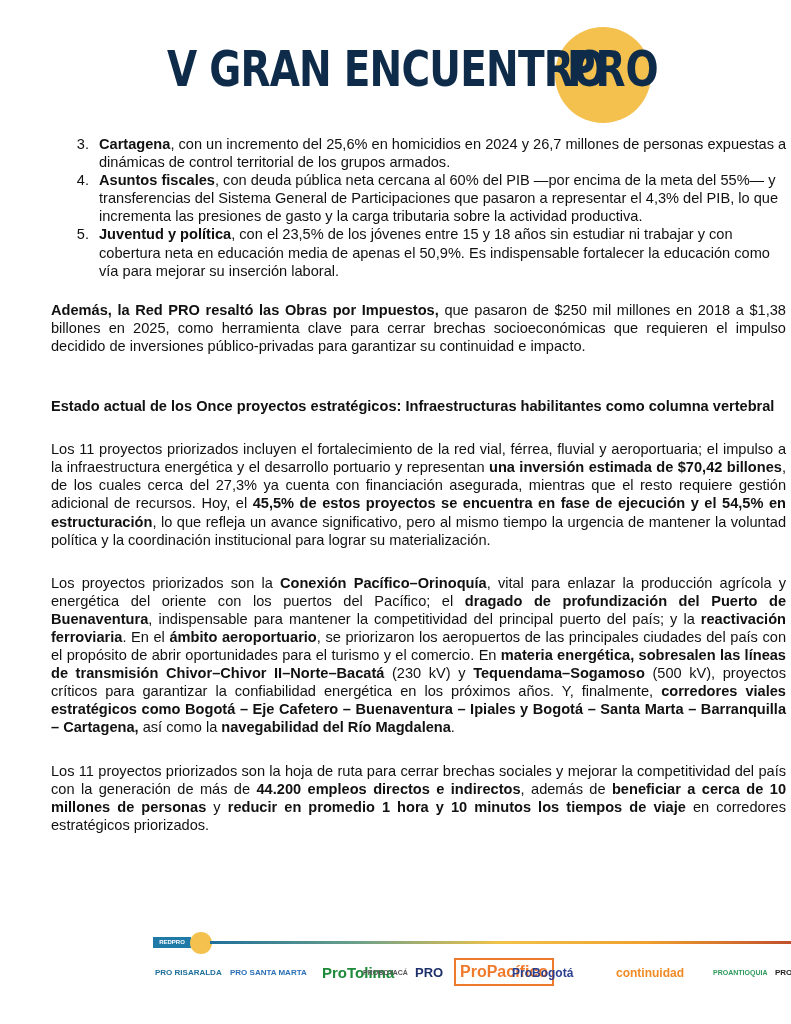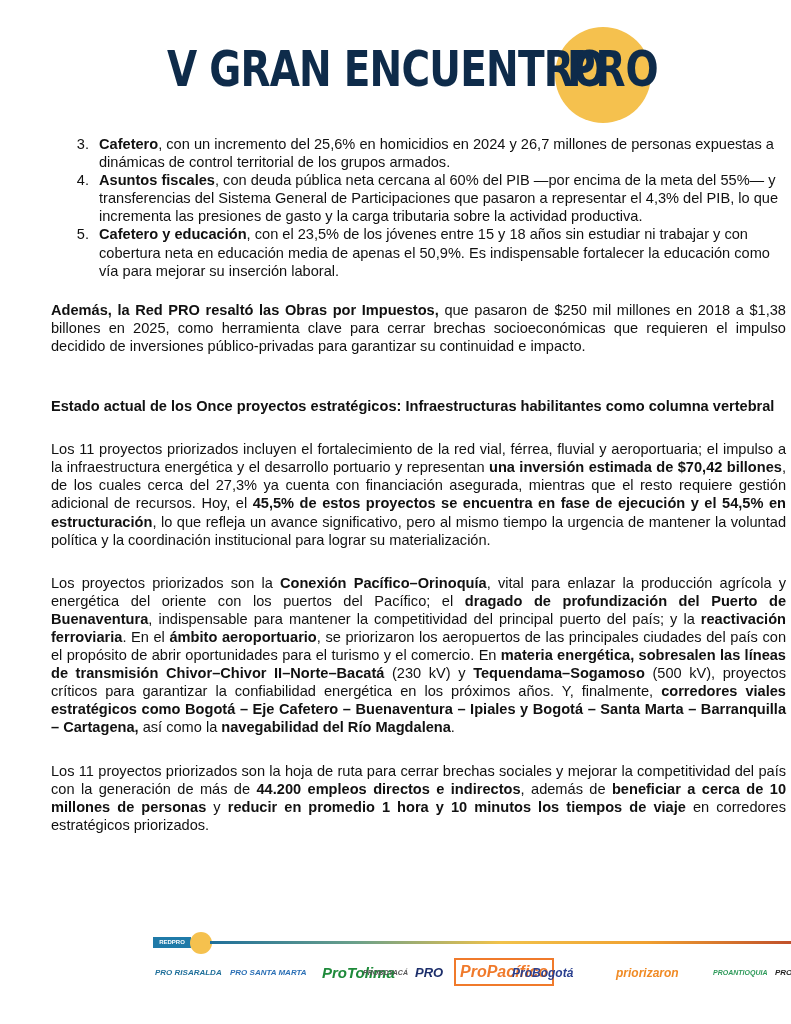--- a/index.html
+++ b/index.html
@@ -20,36 +20,36 @@
   p { margin:4px; text-align:justify; }
   .gap1 { height:17px; }
   .gap2 { height:34px; }
   .foot { position:absolute; left:0; top:925px; width:791px; height:99px; }
   .redpro { position:absolute; left:153px; top:937px; width:38px; height:11px; background:#1f7aa8; color:#fff;
          font-size:6px; font-weight:bold; line-height:11px; text-align:center; }
   .redpro-badge { position:absolute; left:190px; top:932px; width:22px; height:22px; border-radius:50%; background:#f5c14e; }
   .gradline { position:absolute; left:210px; top:941px; width:581px; height:3px;
          background:linear-gradient(to right,#1f6f9a,#6aa08a,#f1c24a,#f0a030,#c0502a); }
   .logos { position:absolute; left:150px; top:958px; width:641px; height:34px; }
-  .logo { position:absolute; top:0; height:30px; font-size:10px; font-weight:bold; white-space:nowrap; line-height:30px;font-style:italic; }
+  .logo { position:absolute; top:0; height:30px; font-size:10px; font-weight:bold; white-space:nowrap; line-height:30px; }
 </style>
 </head>
 <body>
 
 <div class="header">
   <div class="pro-circle"></div>
   <div class="header-title">V GRAN ENCUENTRO</div>
   <div class="pro-text">PRO</div>
 </div>
 
 <div class="content">
   <ol start="3">
-    <li><b>Cafetero</b><span>, con un incremento del 25,6% en homicidios en 2024 y 26,7 millones de personas expuestas a dinámicas de control territorial de los grupos armados.</span></li>
+    <li><b>Cartagena</b><span>, con un incremento del 25,6% en homicidios en 2024 y 26,7 millones de personas expuestas a dinámicas de control territorial de los grupos armados.</span></li>
     <li><b>Asuntos fiscales</b><span>, con deuda pública neta cercana al 60% del PIB —por encima de la meta del 55%— y transferencias del Sistema General de Participaciones que pasaron a representar el 4,3% del PIB, lo que incrementa las presiones de gasto y la carga tributaria sobre la actividad productiva.</span></li>
-    <li><b>Cafetero y educación</b><span>, con el 23,5% de los jóvenes entre 15 y 18 años sin estudiar ni trabajar y con cobertura neta en educación media de apenas el 50,9%. Es indispensable fortalecer la educación como vía para mejorar su inserción laboral.</span></li>
+    <li><b>Juventud y política</b><span>, con el 23,5% de los jóvenes entre 15 y 18 años sin estudiar ni trabajar y con cobertura neta en educación media de apenas el 50,9%. Es indispensable fortalecer la educación como vía para mejorar su inserción laboral.</span></li>
   </ol>
   <div class="gap1"></div>
   <p><b>Además, la Red PRO resaltó las Obras por Impuestos,</b><span> que pasaron de $250 mil millones en 2018 a $1,38 billones en 2025, como herramienta clave para cerrar brechas socioeconómicas que requieren el impulso decidido de inversiones público-privadas para garantizar su continuidad e impacto.</span></p>
   <div class="gap2"></div>
   <p><b>Estado actual de los Once proyectos estratégicos: Infraestructuras habilitantes como columna vertebral</b></p>
   <div class="gap1"></div>
   <p><span>Los 11 proyectos priorizados incluyen el fortalecimiento de la red vial, férrea, fluvial y aeroportuaria; el impulso a la infraestructura energética y el desarrollo portuario y representan </span><b>una inversión estimada de $70,42 billones</b><span>, de los cuales cerca del 27,3% ya cuenta con financiación asegurada, mientras que el resto requiere gestión adicional de recursos. Hoy, el </span><b>45,5% de estos proyectos se encuentra en fase de ejecución y el 54,5% en estructuración</b><span>, lo que refleja un avance significativo, pero al mismo tiempo la urgencia de mantener la voluntad política y la coordinación institucional para lograr su materialización.</span></p>
   <div class="gap1"></div>
   <p><span>Los proyectos priorizados son la </span><b>Conexión Pacífico–Orinoquía</b><span>, vital para enlazar la producción agrícola y energética del oriente con los puertos del Pacífico; el </span><b>dragado de profundización del Puerto de Buenaventura</b><span>, indispensable para mantener la competitividad del principal puerto del país; y la </span><b>reactivación ferroviaria</b><span>. En el </span><b>ámbito aeroportuario</b><span>, se priorizaron los aeropuertos de las principales ciudades del país con el propósito de abrir oportunidades para el turismo y el comercio. En </span><b>materia energética, sobresalen las líneas de transmisión Chivor–Chivor II–Norte–Bacatá</b><span> (230 kV) y </span><b>Tequendama–Sogamoso</b><span> (500 kV), proyectos críticos para garantizar la confiabilidad energética en los próximos años. Y, finalmente, </span><b>corredores viales estratégicos como Bogotá – Eje Cafetero – Buenaventura – Ipiales y Bogotá – Santa Marta – Barranquilla – Cartagena,</b><span> así como la </span><b>navegabilidad del Río Magdalena</b><span>.</span></p>
   <div class="gap1"></div>
@@ -62,16 +62,16 @@
 <div class="redpro-badge"></div>
 <div class="gradline"></div>
 <div class="logos">
   <span class="logo" style="left: 5px; font-size: 8px; color: rgb(31, 111, 154);">PRO RISARALDA</span>
   <span class="logo" style="left: 80px; font-size: 8px; color: rgb(42, 111, 181);">PRO SANTA MARTA</span>
   <span class="logo" style="left: 172px; font-size: 15px; color: rgb(30, 138, 58);">ProTolima</span>
   <span class="logo" style="left: 213px; font-size: 7px; color: rgb(85, 85, 85);">PROBOYACÁ</span>
   <span class="logo" style="left: 265px; font-size: 13px; color: rgb(29, 47, 107);">PRO</span>
   <span class="logo" style="left: 304px; font-size: 16px; border: 2px solid rgb(240, 122, 43); height: 24px; line-height: 24px; padding: 0px 4px; color: rgb(240, 122, 43);">ProPacífico</span>
   <span class="logo" style="left: 362px; font-size: 12px; color: rgb(42, 63, 143);">ProBogotá</span>
-  <span class="logo" style="left: 466px; font-size: 12px; color: rgb(240, 138, 36);">priorizaron</span>
+  <span class="logo" style="left: 466px; font-size: 12px; color: rgb(240, 138, 36);">continuidad</span>
   <span class="logo" style="left: 563px; font-size: 7px; color: rgb(46, 154, 90);">PROANTIOQUIA</span>
   <span class="logo" style="left: 625px; font-size: 8px; color: rgb(34, 34, 34);">PRO</span>
 </div>
 
 </body></html>

